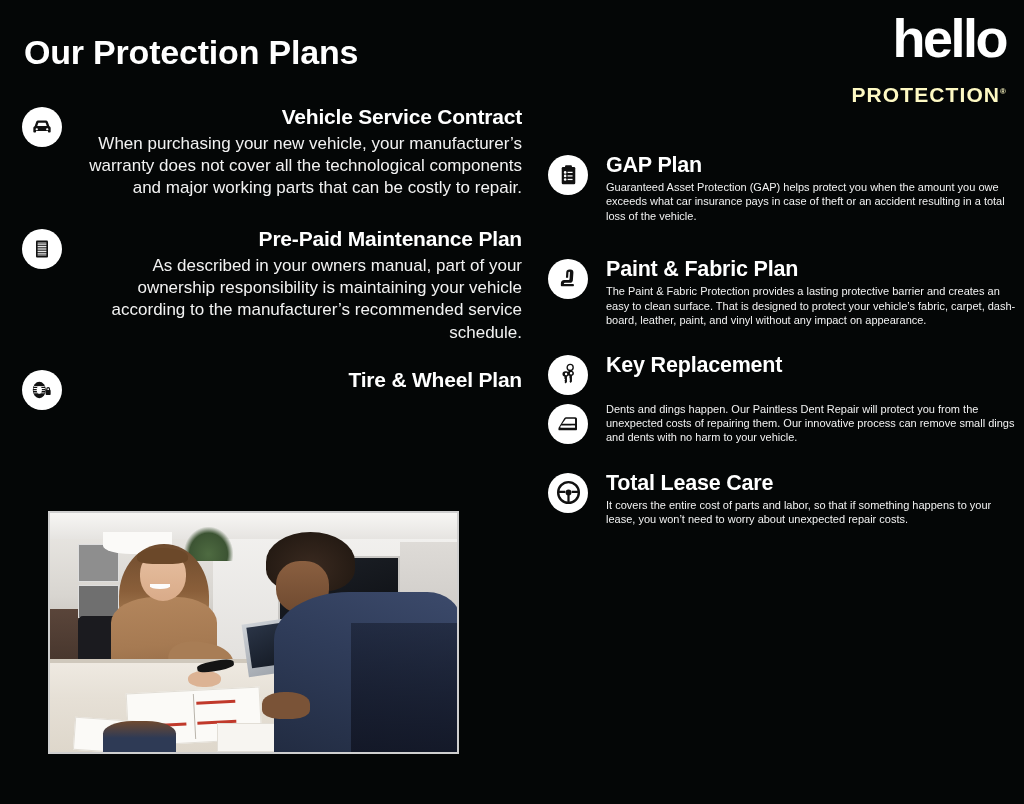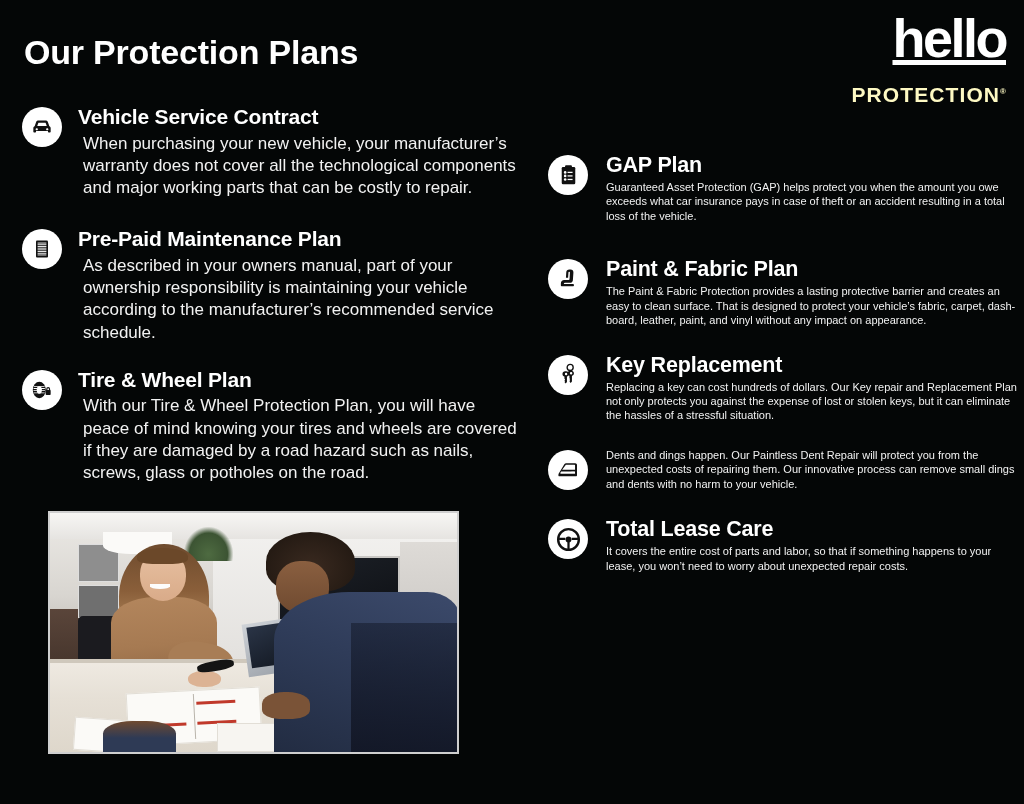--- a/index.html
+++ b/index.html
@@ -11,38 +11,38 @@
     color:#ffffff;
   }
 
   .page-title {
     position:absolute; left:24px; top:33px;
     font-size:34px; font-weight:bold; letter-spacing:-0.2px;
     color:#ffffff;
   }
 
   
-  .logo { position:absolute; right:18px; top:14px; text-align:right;text-decoration:underline; }
+  .logo { position:absolute; right:18px; top:14px; text-align:right; }
   .logo-hello {
     font-size:54px; font-weight:bold; line-height:0.92;
     letter-spacing:-2.5px; color:#ffffff;
   }
   .logo-protection {
     font-size:21px; font-weight:bold; letter-spacing:1.1px;
     color:#fef9c3; line-height:1; margin-top:20px;
     position:relative; display:inline-block;
   }
   .logo-reg {
     font-size:8px; vertical-align:super; letter-spacing:0;
     font-weight:bold;
   }
 
   
   .col { position:absolute; }
-  .col-left  { left:22px;  top:105px; width:500px; }
+  .col-left  { left:22px;  top:105px; width:500px;text-align:right; }
   .col-right { left:548px; top:105px; width:470px; }
 
   .plan { position:relative; padding-left:56px; margin-bottom:10px; }
   .col-right .plan { padding-left:58px; }
 
   .plan-icon {
     position:absolute; left:0; top:2px;
     width:40px; height:40px; border-radius:50%;
     background:#ffffff; display:flex; align-items:center; justify-content:center;
   }
@@ -216,21 +216,20 @@
           <ellipse cx="9.5" cy="12" rx="2.4" ry="3.4"></ellipse>
           <path d="M4.6 8.2h9.8v0.8H4.6zM4.2 10.2h10.4v0.8H4.2zM4.1 12.2h10.6v0.8H4.1zM4.3 14.2h10.2v0.8H4.3z"></path>
         </g>
         <g fill="#111111">
           <rect x="15.4" y="12.1" width="4.6" height="4.6" rx="0.7"></rect>
           <path d="M15.9 12.4v-1.3a1.8 1.8 0 0 1 3.6 0v1.3h-1.1v-1.3a0.7 0.7 0 0 0-1.4 0v1.3z"></path>
         </g>
       </svg>
     </div>
     <div class="plan-title">Tire &amp; Wheel Plan</div>
-    <div class="plan-desc">With our Tire &amp; Wheel Protection Plan, you will have peace of mind knowing your tires and wheels are covered if they are damaged by a road hazard such as nails, screws, glass or potholes on the road.</div>
   </div>
 
 </div>
 
 <div class="col col-right">
 
   <div class="plan">
     <div class="plan-icon">
       <svg width="25" height="25" viewBox="0 0 24 24">
         <rect x="5.5" y="3.8" width="13" height="16.6" rx="1.2" fill="#111111"></rect>
@@ -265,21 +264,20 @@
         <g fill="none" stroke="#111111" stroke-width="1.3">
           <circle cx="13.6" cy="5.2" r="2.9"></circle>
         </g>
         <g fill="#111111">
           <path d="M14.6 8.3c1.5 0 2.6 1.1 2.6 2.5 0 1.2-.8 2.2-1.9 2.4v5.6l-1.2 1.3-1.2-1.3 .7-.8-.7-.8 .7-.8-.7-.8V13.2c-1.1-.3-1.9-1.2-1.9-2.4 0-1.4 1.1-2.5 2.6-2.5zm-.1 1.3a1.2 1.2 0 1 0 0 2.4 1.2 1.2 0 0 0 0-2.4z"></path>
           <path d="M9.8 8.9c1.5 0 2.6 1.1 2.6 2.5 0 1.2-.8 2.2-1.9 2.5v5.4L9.3 20.6 8.1 19.3l.7-.8-.7-.8.7-.8-.7-.8v-2.2c-1.1-.3-1.9-1.3-1.9-2.5 0-1.4 1.1-2.5 2.6-2.5zm-.1 1.3a1.2 1.2 0 1 0 0 2.4 1.2 1.2 0 0 0 0-2.4z"></path>
         </g>
       </svg>
     </div>
     <div class="plan-title">Key Replacement</div>
-    <div class="plan-desc">Replacing a key can cost hundreds of dollars. Our Key repair and Replacement Plan not only protects you against the expense of lost or stolen keys, but it can eliminate the hassles of a stressful situation.</div>
   </div>
 
   <div class="plan">
     <div class="plan-icon">
       <svg width="26" height="26" viewBox="0 0 24 24" fill="#111111">
         <path d="M3.2 15.6 8.6 6.6c.4-.6 1-.9 1.7-.9h8.4c.9 0 1.6.7 1.6 1.6v9.6c0 .5-.4.9-.9.9H4c-.6 0-1.1-.6-.8-1.2zm2.5-.2h12.8v-2.1H5.7l-.9 1.5c-.1.2 0 .6.9.6zm.9-3.6h11.9V7.7c0-.3-.2-.5-.5-.5h-7.6c-.3 0-.5.1-.7.4l-3.1 4.2z"></path>
         <rect x="14.8" y="13.6" width="3.6" height="1.1" rx="0.5" fill="#ffffff"></rect>
       </svg>
     </div>
     <div class="plan-desc">Dents and dings happen. Our Paintless Dent Repair will protect you from the unexpected costs of repairing them. Our innovative process can remove small dings and dents with no harm to your vehicle.</div>

